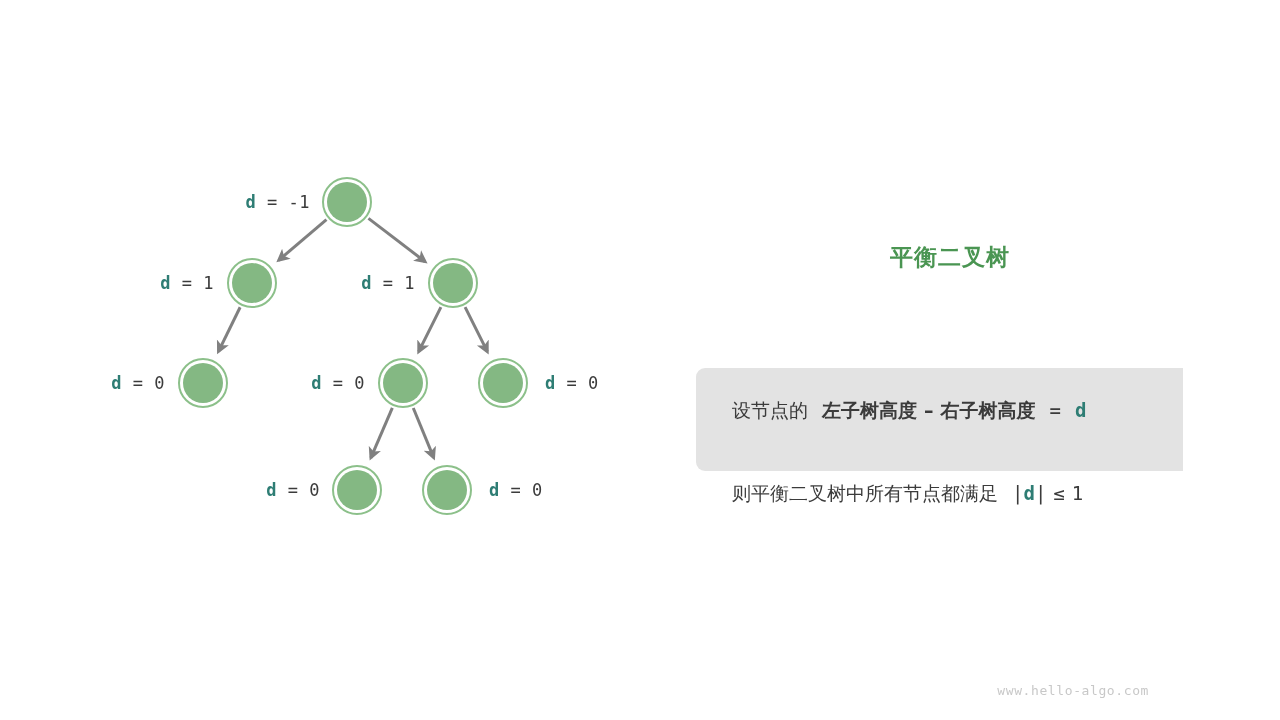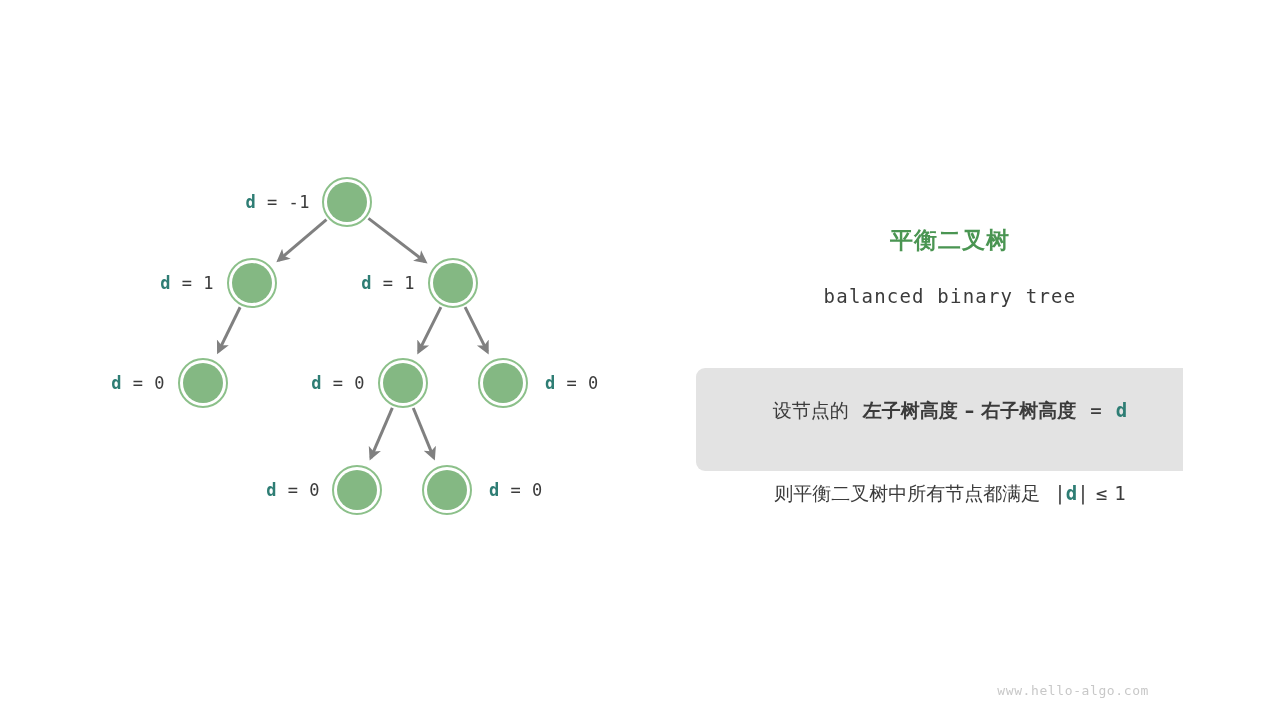--- a/index.html
+++ b/index.html
@@ -47,21 +47,21 @@
     left: 696px;
     top: 225px;
     width: 508px;
   }
   #panel-title {
     text-align: center;
     color: #4a9552;
     font-weight: bold;
     font-size: 23px;
     letter-spacing: 1px;
-    margin: 0;
+    margin: 17px;
     padding: 0;
     line-height: 30px;
   }
   #panel-subtitle {
     text-align: center;
     color: #3b3b3b;
     font-family: "DejaVu Sans Mono", monospace;
     font-size: 19px;
     letter-spacing: 1.2px;
     margin: 0;
@@ -76,25 +76,25 @@
     width: 508px;
     height: 103px;
     background: #e3e3e3;
     border-radius: 9px;
     box-sizing: border-box;
   }
   .formula-line {
     position: absolute;
     left: 0;
     width: 100%;
-    text-align: center;
     color: #3b3b3b;
     font-size: 19px;
     line-height: 1;
     white-space: nowrap;
+    padding-left: 36px;
   }
   #formula-line-1 { top: 33px; }
   #formula-line-2 { top: 70px; margin-top: 46px; }
   .formula-line .bold { font-weight: bold; }
   .formula-line .var  { color: #2e7d74; font-weight: bold; font-family: "DejaVu Sans Mono", monospace; }
   .formula-line .mono { font-family: "DejaVu Sans Mono", monospace; }
   .formula-line .sp   { display: inline-block; width: 7px; }
 
   
   #watermark {
@@ -170,21 +170,20 @@
       <div class="node-label to-left" style="left: 415px; top: 283px;"><span class="var">d</span><span> = </span><span>1</span></div>
       <div class="node-label to-left" style="left: 165px; top: 383px;"><span class="var">d</span><span> = </span><span>0</span></div>
       <div class="node-label to-left" style="left: 365px; top: 383px;"><span class="var">d</span><span> = </span><span>0</span></div>
       <div class="node-label to-right" style="left: 545px; top: 383px;"><span class="var">d</span><span> = </span><span>0</span></div>
       <div class="node-label to-left" style="left: 320px; top: 490px;"><span class="var">d</span><span> = </span><span>0</span></div>
       <div class="node-label to-right" style="left: 489px; top: 490px;"><span class="var">d</span><span> = </span><span>0</span></div>
     </div>
 
   <div id="panel">
     <div id="panel-title">平衡二叉树</div>
-    <div id="panel-subtitle">balanced binary tree</div>
   </div>
 
   <div id="formula-box">
     <div class="formula-line" id="formula-line-1">
       <span>设节点的</span><span class="sp"></span><span class="sp"></span><span class="bold">左子树高度</span><span class="sp"></span><span class="bold">–</span><span class="sp"></span><span class="bold">右子树高度</span><span class="sp"></span><span class="sp"></span><span class="mono">=</span><span class="sp"></span><span class="sp"></span><span class="var">d</span>
     </div>
     <div class="formula-line" id="formula-line-2">
       <span>则平衡二叉树中所有节点都满足</span><span class="sp"></span><span class="sp"></span><span class="mono">|</span><span class="var">d</span><span class="mono">|</span><span class="sp"></span><span class="mono">≤</span><span class="sp"></span><span class="mono">1</span>
     </div>
   </div>

